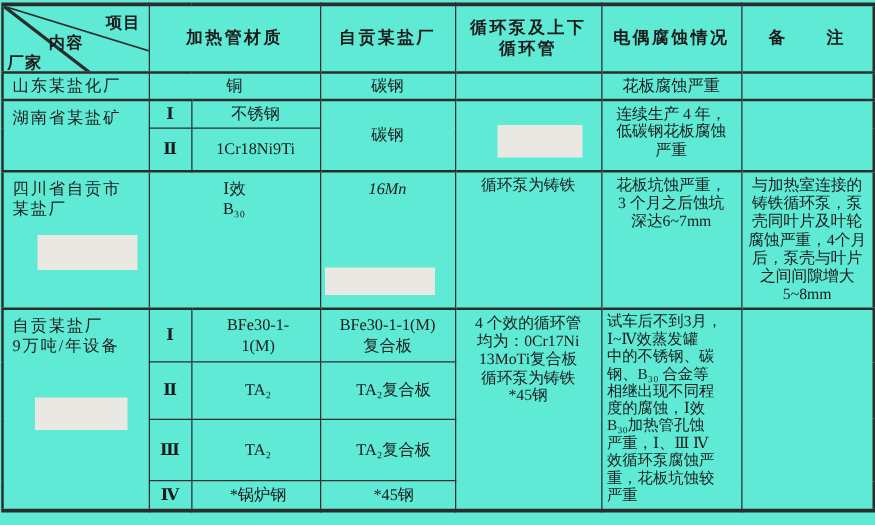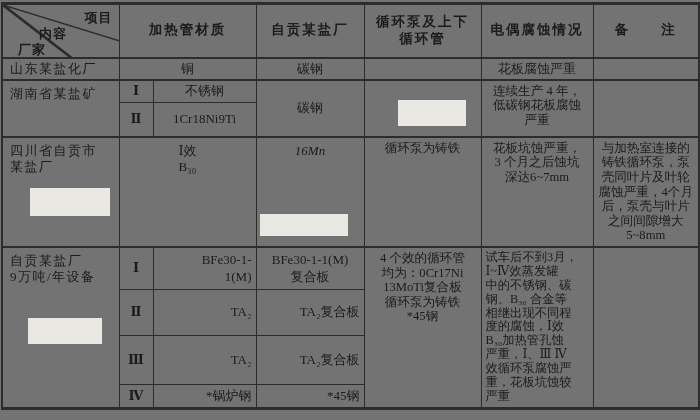--- a/index.html
+++ b/index.html
@@ -1,51 +1,51 @@
 <!DOCTYPE html>
 <html><head>
 <meta charset="utf-8">
 <style>
   html,body{margin:0;padding:0;}
   .page{
     width:700px;height:420px;position:relative;overflow:hidden;
-    background:#737373;color:#1b1b1b;
+    background:#5eead4;color:#1b1b1b;
     font-family:"Liberation Serif","DejaVu Serif",serif;
   }
   .smudge{position:absolute;background:#eae8e2;z-index:0;}
   table.doc{
     border-collapse:collapse;table-layout:fixed;
     position:absolute;top:2px;left:1px;width:697px;z-index:1;
     background:transparent;
   }
   table.doc{border:2px solid #2c2c2c;border-top-width:3px;border-bottom-width:3px;}
   td{
     border:1px solid #2c2c2c;
     font-size:13px;line-height:1.25;
     padding:2px 4px;vertical-align:middle;overflow:hidden;
     color:#1b1b1b;
   }
   tr.sep > td{border-top-width:2px;}
   .pre{white-space:pre-line;}
   .c{text-align:center;}
-  .l{text-align:right;margin-left:28px;}
+  .l{text-align:center;margin-left:28px;}
   .top{vertical-align:top;}
   .hd{font-weight:bold;text-align:center;letter-spacing:2px;font-size:13.5px;}
   .factory{letter-spacing:1.5px;padding-left:7px;}
   .stage{text-align:center;font-weight:bold;}
   .small{font-size:12.3px;line-height:13.9px;padding:3px 4px;}
   .med{font-size:12.6px;line-height:14.6px;padding:3px 5px;text-align:center;}
   .cb-inner{display:inline-block;text-align:left;}
   
   .corner{position:relative;padding:0;}
   .corner svg{position:absolute;top:0;left:0;}
   .corner .lbl{position:absolute;font-weight:bold;font-size:13px;letter-spacing:1px;}
   .corner .lbl-top{right:6px;top:5px;}
   .corner .lbl-mid{left:36px;top:21px;}
-  .corner .lbl-bot{left:15px;top:37px;}
+  .corner .lbl-bot{left:3px;top:37px;}
 </style>
 </head>
 <body>
 
 <div class="page">
 
   <div class="smudge" style="left:398px;top:100px;width:68px;height:26px;"></div>
   <div class="smudge" style="left:30px;top:188px;width:80px;height:28px;"></div>
   <div class="smudge" style="left:260px;top:214px;width:88px;height:22px;"></div>
   <div class="smudge" style="left:28px;top:318px;width:74px;height:26px;"></div>

